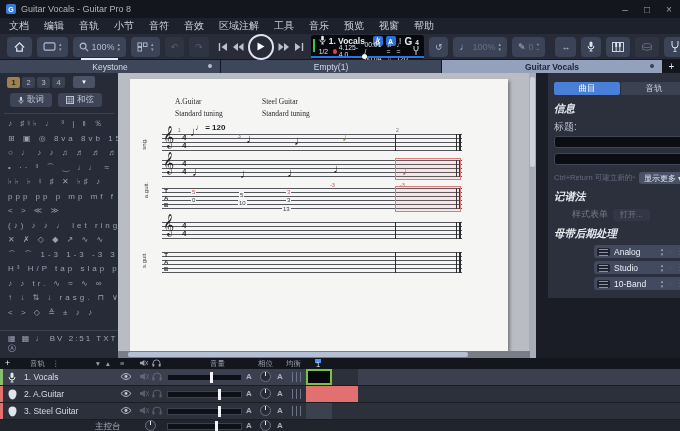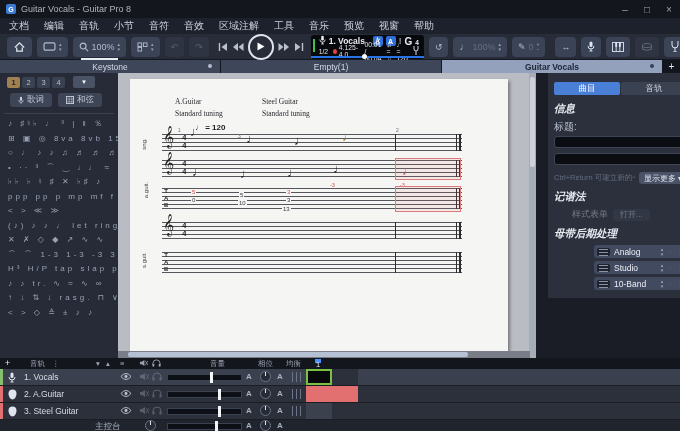--- a/index.html
+++ b/index.html
@@ -381,20 +381,21 @@
         <div class="palrow">ppp pp p mp mf f ff</div>
         <div class="palrow">&lt; &gt; ≪ ≫</div>
         <div class="palrow">(♪) ♪ ♪ ♩ let ring P.M.</div>
         <div class="palrow">✕ ✗ ◇ ◆ ↗ ∿ ∿</div>
         <div class="palrow">⌒ ⌒ 1-3 1-3 -3 3-</div>
         <div class="palrow">H³ H/P tap slap pop ✱ ✱</div>
         <div class="palrow">♪ ♪ tr. ∿ ≈ ∿ ∞</div>
         <div class="palrow">↑ ↓ ⇅ ↓ rasg. ⊓ ∨</div>
         <div class="palrow">&lt; &gt; ◇ ≙ ± ♪ ♪</div>
       </div>
+      <div class="sbfooter">▦ ▦  ♩  BV  2:51  TXT  Ⓐ</div>
     </div>
 
     <div class="scorearea">
       <div class="page">
 
         <span class="scoretext" style="left:45px;top:18px;">A.Guitar</span>
         <span class="scoretext" style="left:45px;top:30px;">Standard tuning</span>
         <span class="scoretext" style="left:132px;top:18px;">Steel Guitar</span>
         <span class="scoretext" style="left:132px;top:30px;">Standard tuning</span>
         <span class="tempotext" style="left:65px;top:44px;">♩ = 120</span>

